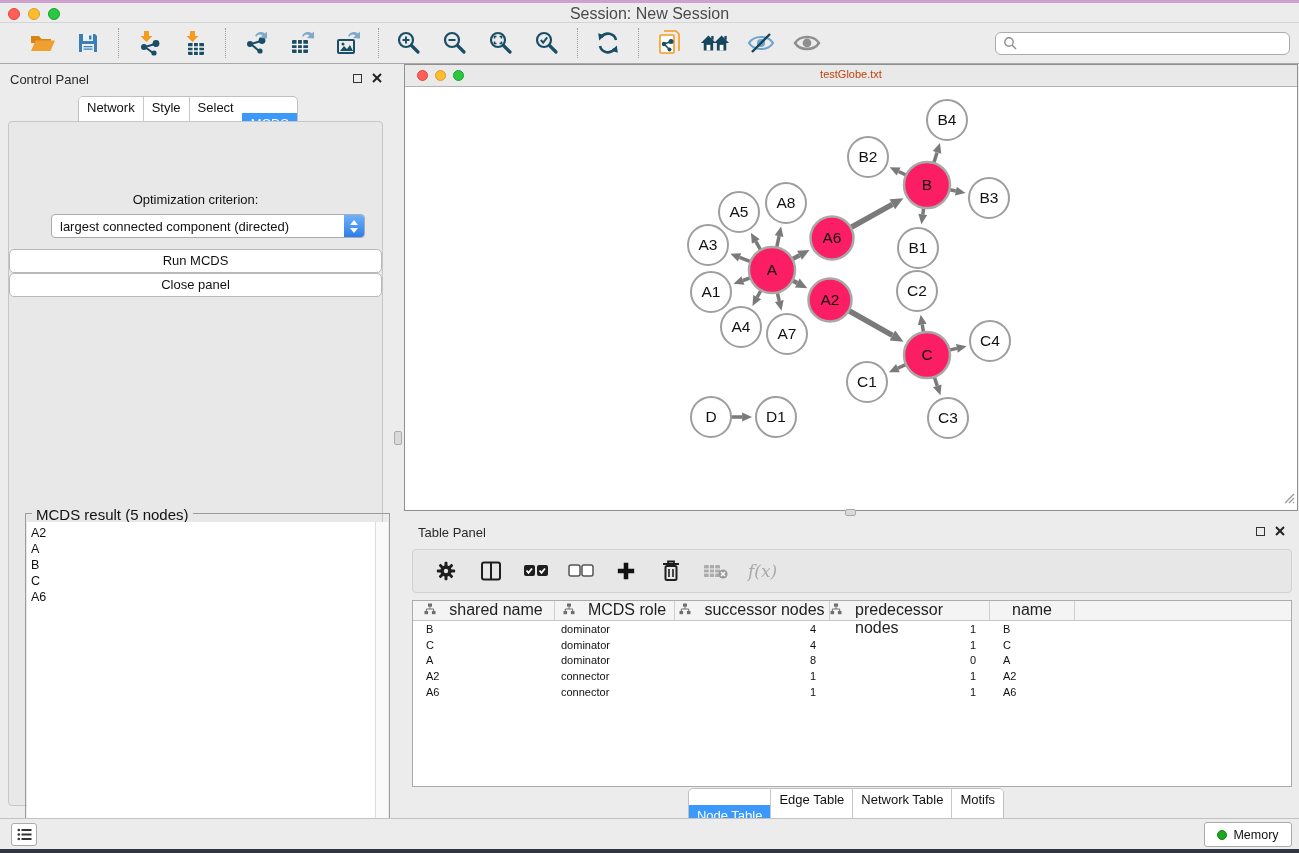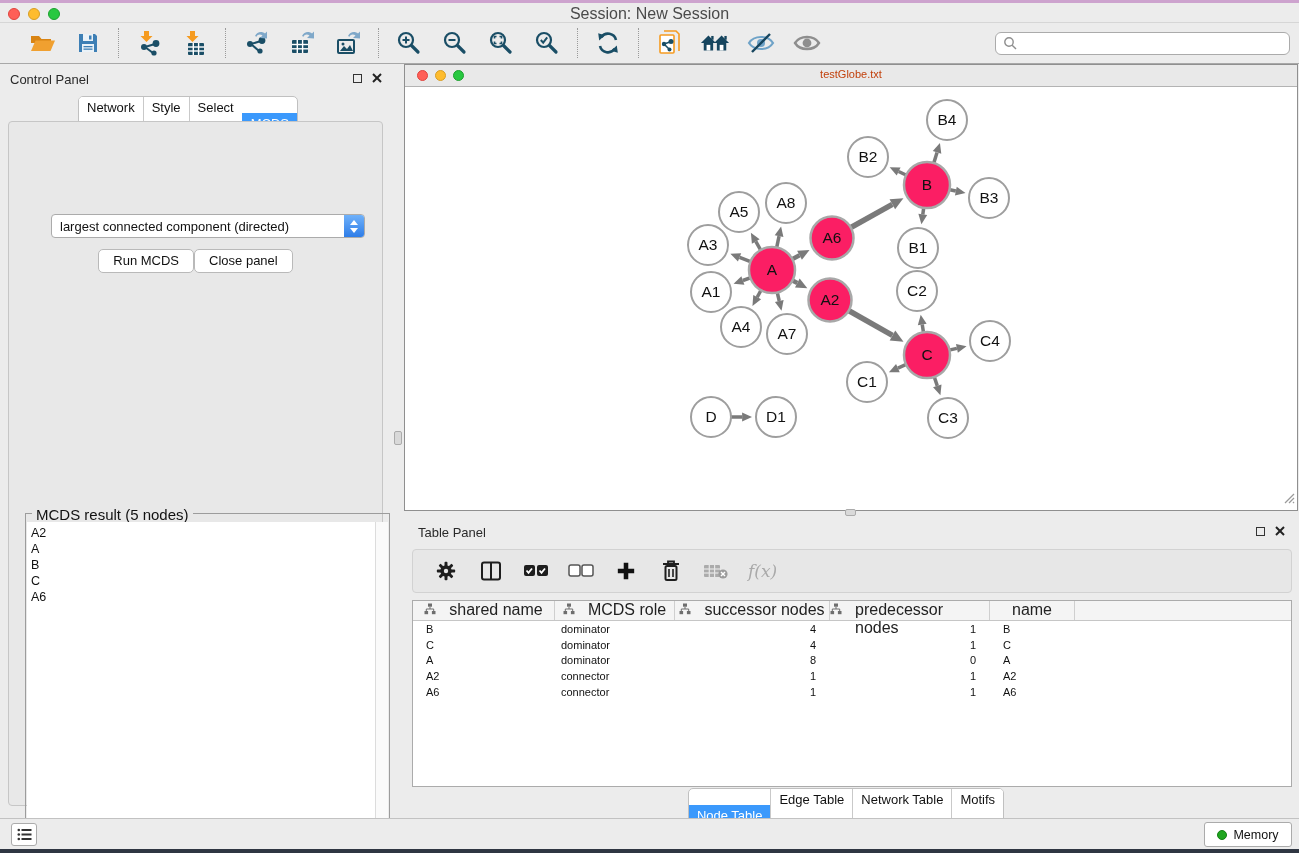--- a/index.html
+++ b/index.html
@@ -36,21 +36,21 @@
   .segment { padding:3px 8px 4px; font-size:13px; color:#111; border-left:1px solid #C9C9C9; background:#FFF; white-space:nowrap; }
   .segment:first-child { border-left:none; }
   .segment.active { background:#3B99FC; color:#FFF; border-left-color:#3B99FC;margin-top:16px; }
   .cp-inset { position:absolute; left:8px; top:57px; width:375px; height:685px; background:#E8E8E8; border:1px solid #C6C6C6; border-radius:4px; }
   .opt-label { position:absolute; left:0; width:100%; top:70px; text-align:center; font-size:13px; color:#111; }
   .criterion { position:absolute; left:42px; top:92px; width:314px; height:24px; background:#FFF; border:1px solid #ABABAB; border-radius:4px; display:flex; align-items:center; }
   .criterion .crit-text { flex:1; font-size:13px; padding-left:8px; color:#111; white-space:nowrap; overflow:hidden; }
   .crit-stepper { width:20px; height:22px; border-radius:0 3px 3px 0; background:linear-gradient(#6FB1FA,#2E7DE8); display:flex; flex-direction:column; align-items:center; justify-content:center; gap:3px; }
   .chev-up { width:0; height:0; border-left:4px solid transparent; border-right:4px solid transparent; border-bottom:5px solid #FFF; }
   .chev-dn { width:0; height:0; border-left:4px solid transparent; border-right:4px solid transparent; border-top:5px solid #FFF; }
-  .cp-buttons { position:absolute; left:0; top:127px; width:100%; display:flex; justify-content:center; gap:0; }
+  .cp-buttons { position:absolute; left:0; top:127px; width:100%; display:flex; justify-content:center; gap:0;flex-direction:column; }
   .mac-btn { background:#FFF; border:1px solid #B9B9B9; border-radius:5px; padding:3px 14px 4px; font-size:13px; font-family:"Liberation Sans",sans-serif; color:#111; }
   .result-group { position:absolute; left:16px; top:391px; width:365px; height:345px; border:1px solid #9C9C9C; }
   .result-title { position:absolute; left:6px; top:-8px; background:#E8E8E8; padding:0 4px; font-size:15px; color:#111; }
   .result-list { position:absolute; left:1px; top:8px; right:14px; bottom:1px; background:#FFF; font-size:12.5px; padding:3px 0 0 4px; overflow:hidden; }
   .result-scroll { position:absolute; top:8px; right:1px; bottom:1px; width:13px; background:#FAFAFA; border-left:1px solid #DCDCDC; }
   .result-item { line-height:16px; color:#111; }
 
   
   .v-grip { position:absolute; left:394px; top:431px; width:8px; height:14px; background:#D9D9D9; border:1px solid #ABABAB; border-radius:2px; }
   .h-grip { position:absolute; left:845px; top:509px; width:11px; height:7px; background:#D9D9D9; border:1px solid #ABABAB; border-radius:2px; }
@@ -300,20 +300,21 @@
         </svg>
     </span>
   </div>
   <div class="cp-tabs segmented" id="cp-tabs">
       <div class="segment">Network</div>
       <div class="segment">Style</div>
       <div class="segment">Select</div>
       <div class="segment active">MCDS</div>
     </div>
   <div class="cp-inset">
+    <div class="opt-label">Optimization criterion:</div>
     <div class="criterion">
       <span class="crit-text">largest connected component (directed)</span>
       <span class="crit-stepper">
           <span class="chev-up"></span>
           <span class="chev-dn"></span>
         </span>
     </div>
     <div class="cp-buttons">
       <button class="mac-btn">Run MCDS</button>
       <button class="mac-btn">Close panel</button>

